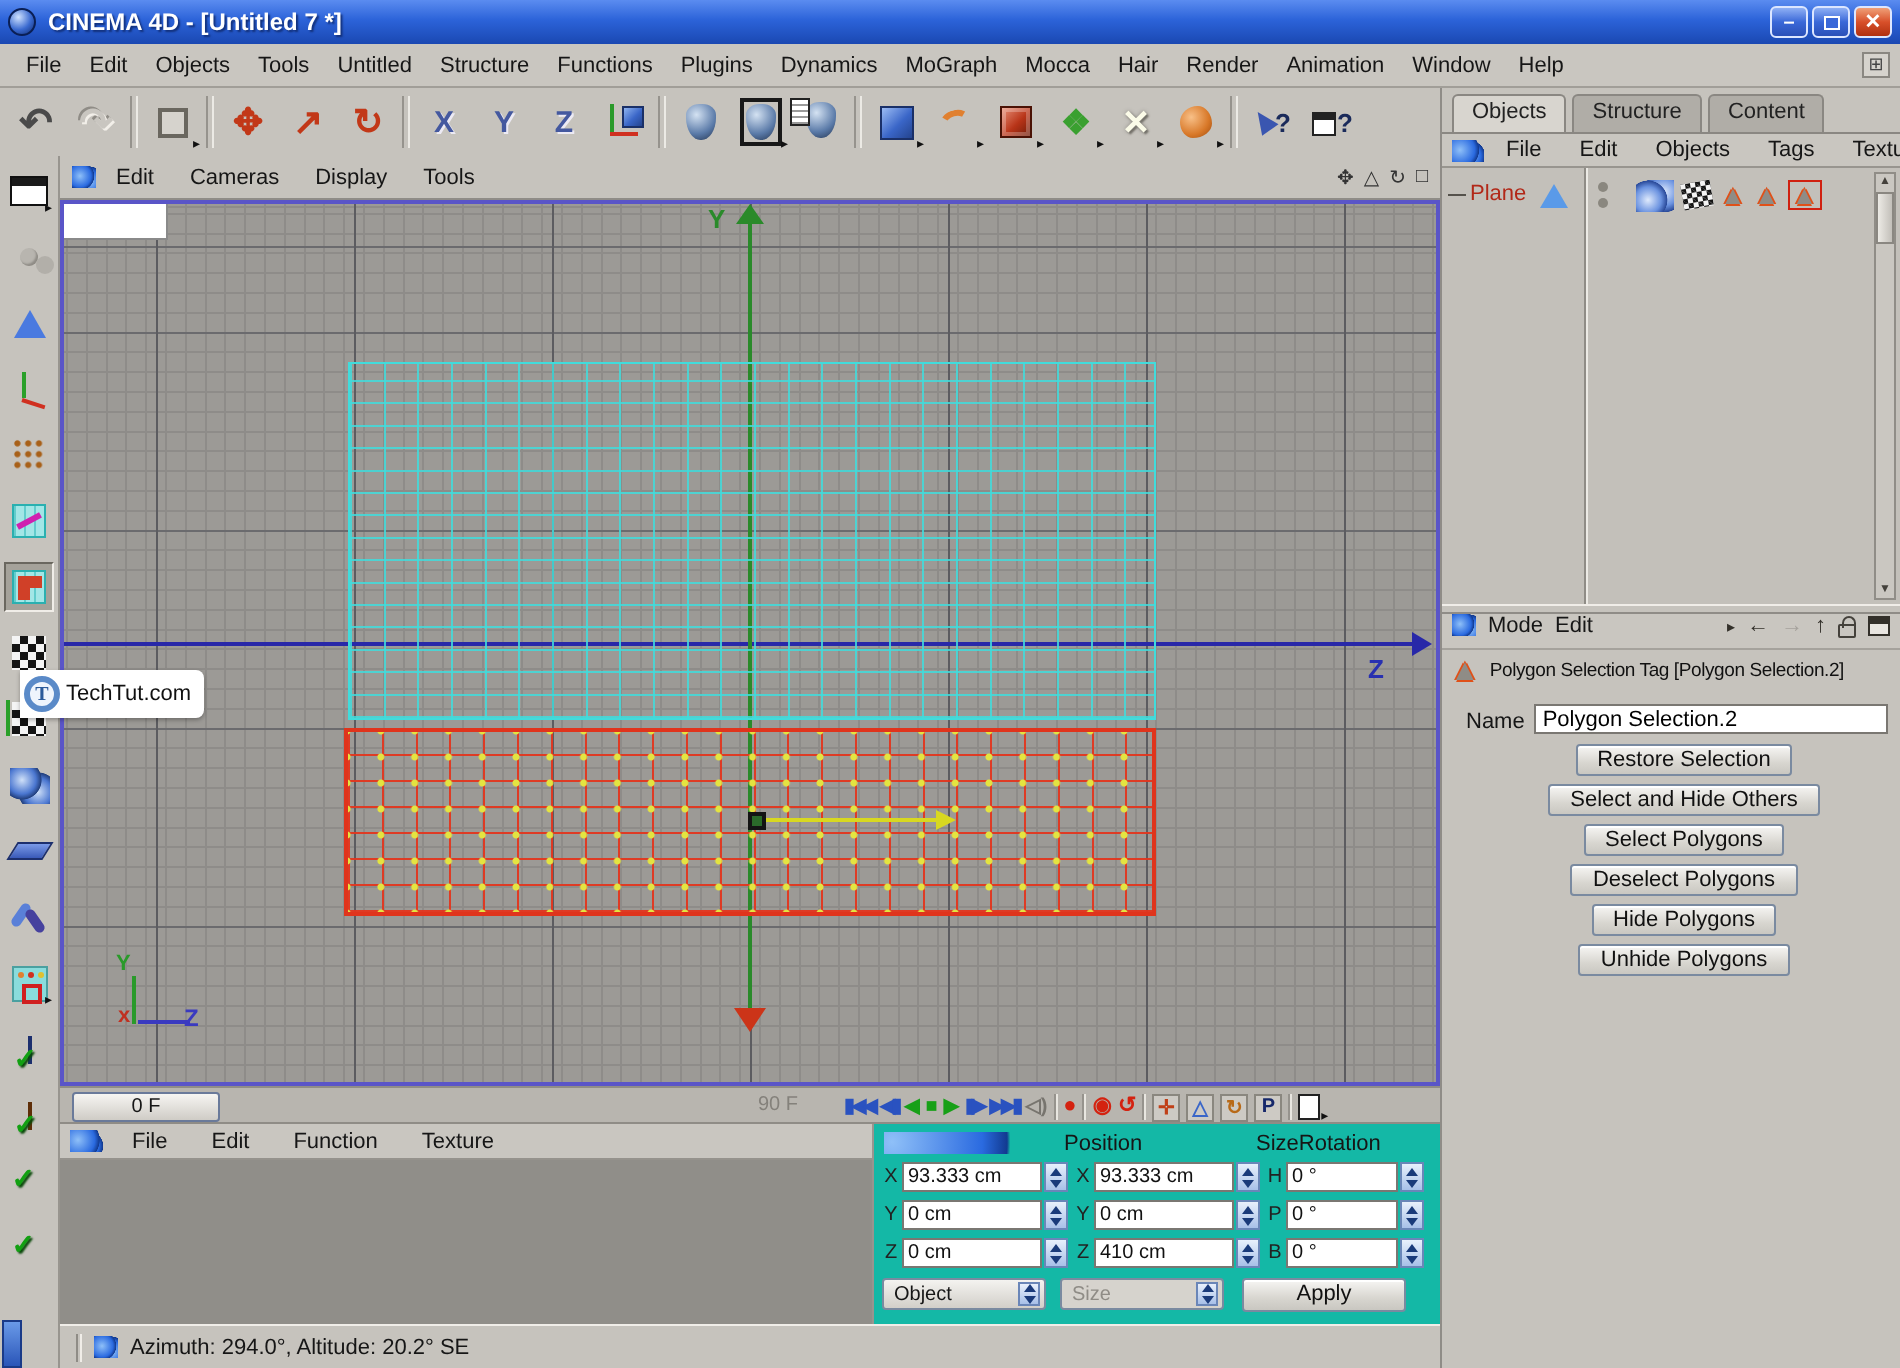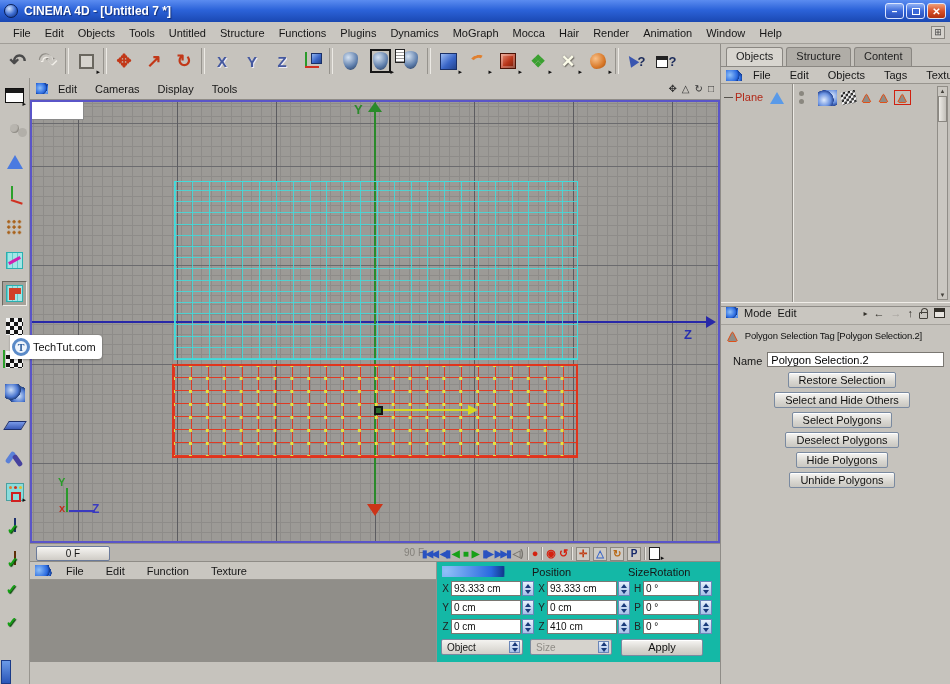--- a/index.html
+++ b/index.html
@@ -125,21 +125,21 @@
 .gz-zlabel{left:60px;top:400px;color:#3a3ac0;font-size:12px;font-weight:bold}
 
 
 #watermark{position:absolute;left:10px;top:335px;width:92px;height:24px;background:#fff;border-radius:0 4px 4px 0;display:flex;align-items:center;gap:3px;padding-left:2px;box-shadow:0 1px 2px rgba(0,0,0,.3);z-index:5}
 .wm-logo{width:18px;height:18px;border-radius:50%;border:3px solid #5a8ac8;background:#eef4fc;color:#2a5a9a;font-weight:bold;font-size:10px;display:flex;align-items:center;justify-content:center;font-family:"Liberation Serif",serif}
 .wm-text{font-weight:normal;font-size:11px;color:#111}
 
 
 #timeline{position:absolute;left:30px;top:543px;width:690px;height:19px;background:#b8b5af;border-top:1px solid #908d87;border-bottom:1px solid #8f8c86}
 .tl-slider{position:absolute;left:6px;top:2px;width:74px;height:15px;background:linear-gradient(180deg,#f6f5f2,#cfccc6);border:1px solid #6a7a9a;border-radius:2px;text-align:center;font-size:10px;line-height:13px}
-.tl-end{position:absolute;left:348px;top:3px;width:46px;text-align:right;color:#84817b;font-size:10px}
+.tl-end{position:absolute;left:336px;top:3px;width:46px;text-align:center;color:#84817b;font-size:10px}
 #transport{position:absolute;left:392px;top:1px;height:17px;display:flex;align-items:center;gap:3px}
 .tr{font-size:10px;font-weight:bold;color:#2a52c0;letter-spacing:-2px;line-height:1}
 .tr.green{color:#17a017;letter-spacing:0}
 .tr.gray{color:#77746e;letter-spacing:0}
 .tr.red{color:#d42210;letter-spacing:0;font-size:11px}
 .trbox{width:14px;height:14px;background:#cdcac4;border:1px solid #8a877f;display:flex;align-items:center;justify-content:center;font-size:10px;letter-spacing:0}
 .trsep{width:2px;height:13px;border-left:1px solid #96938d;border-right:1px solid #e8e6e0}
 .trpage{width:11px;height:13px;background:#fff;border:1px solid #222;position:relative}
 .trpage::after{content:"▸";position:absolute;right:-5px;bottom:-3px;font-size:7px;color:#111}
 
@@ -532,20 +532,25 @@
           <span class="spin"></span>
         </span>
       <span class="dropdown disabled" style="width:82px;margin-left:4px">
           <span style="flex:1">Size</span>
           <span class="spin"></span>
         </span>
       <button class="xpbtn apply">Apply</button>
     </div>
   </div>
 
+  <div id="statusbar">
+    <span class="grip"></span>
+    <span class="c4dicon"></span>
+    <span>Azimuth: 294.0°, Altitude: 20.2°  SE</span>
+  </div>
 
   <div id="rightpanel">
     <div class="tabs">
       <span class="tab active">Objects</span>
       <span class="tab">Structure</span>
       <span class="tab">Content</span>
     </div>
     <div class="om-menu">
       <span class="c4dicon"></span>
       <span>File</span>

